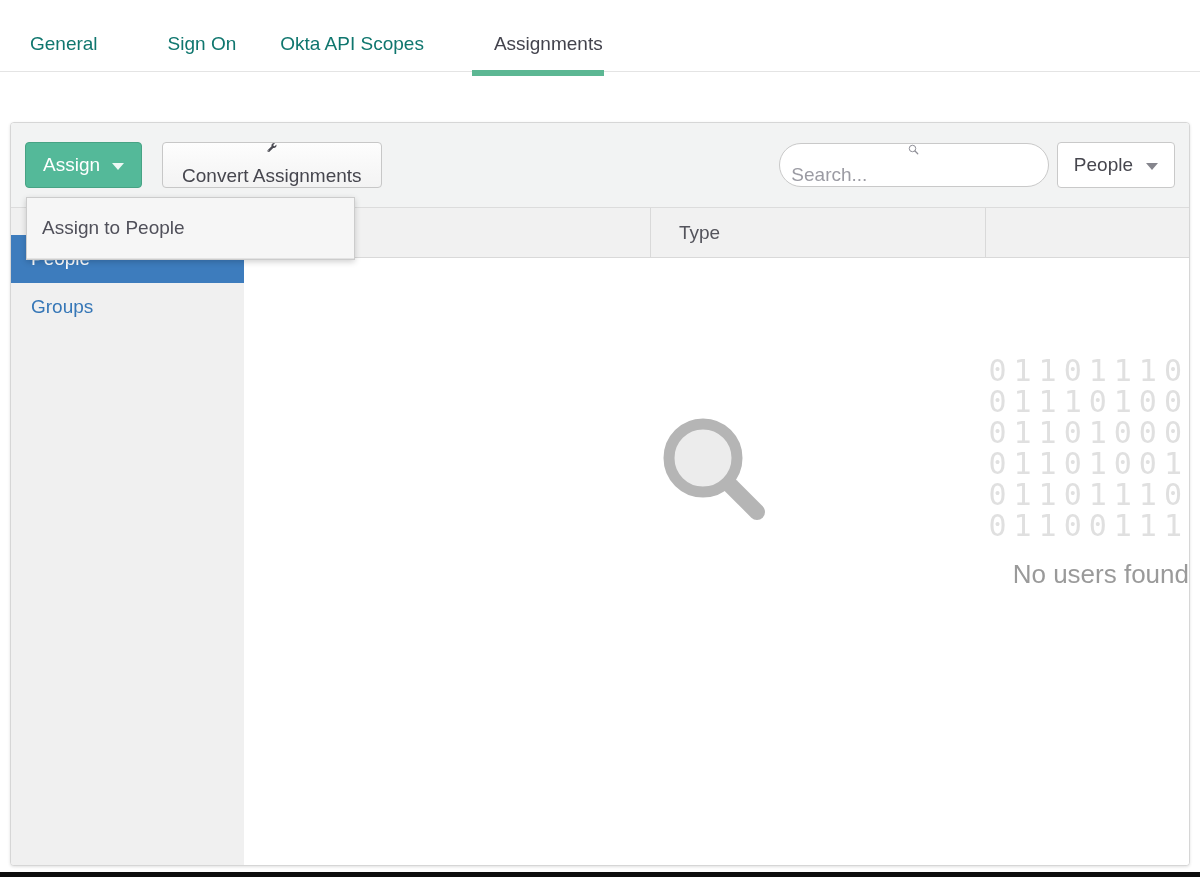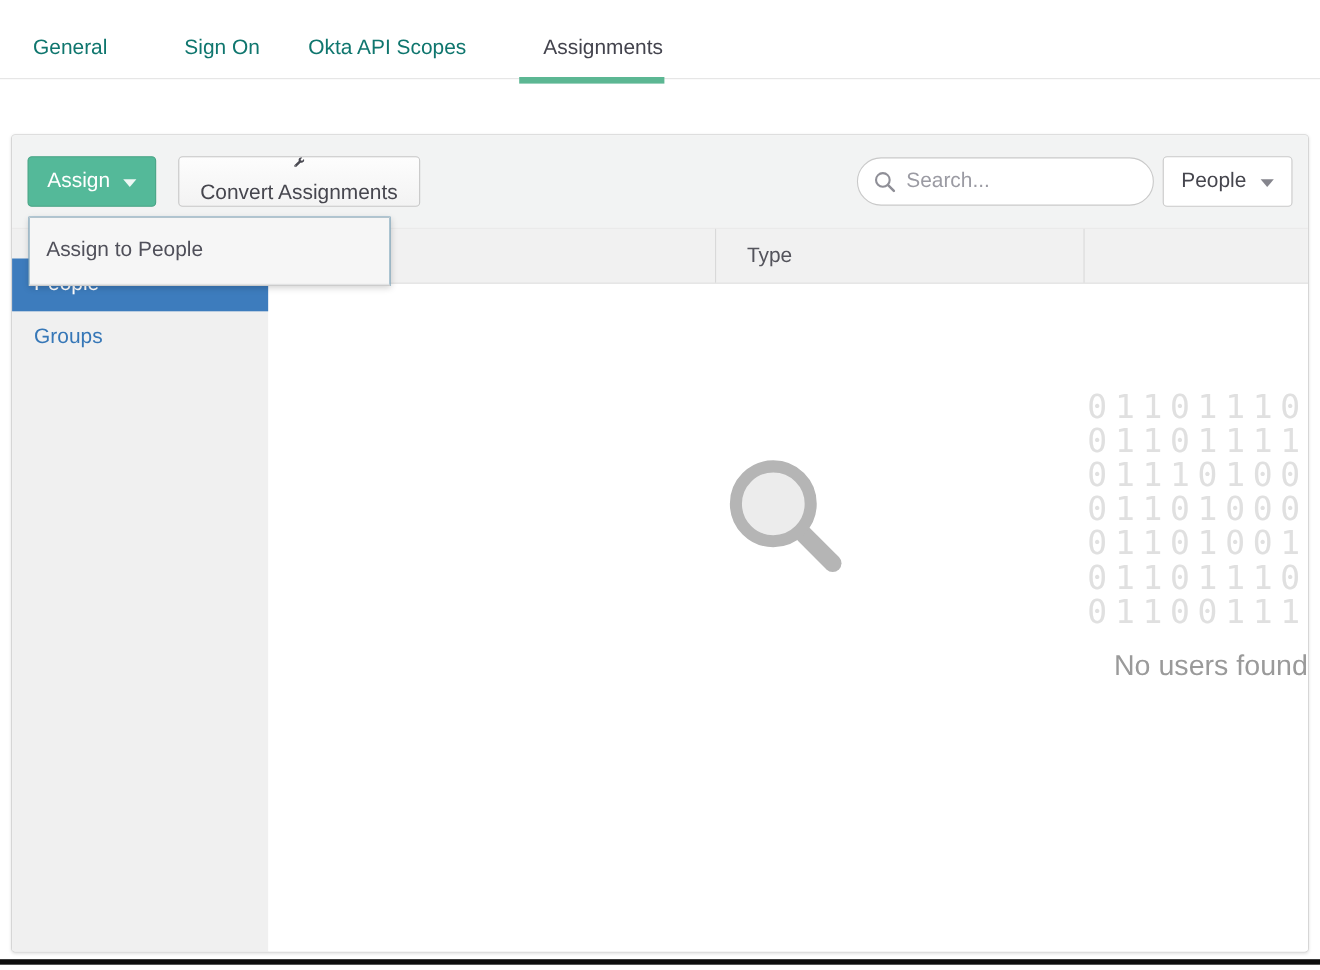--- a/index.html
+++ b/index.html
@@ -103,20 +103,21 @@
     margin-left: auto;
     width: 270px;
     height: 44px;
     background: #fff;
     border: 1px solid #c9c9c9;
     border-radius: 22px;
     display: flex;
     align-items: center;
     padding: 0 14px;
     gap: 9px;
+    flex-direction: column;
   }
   .search-box input {
     flex: 1;
     border: none;
     outline: none;
     background: transparent;
     font-family: "Liberation Sans", sans-serif;
     font-size: 19px;
     color: #46464e;
     min-width: 0;
@@ -295,21 +296,20 @@
     <div class="content">
       <div class="thead">
         <div class="th c1"></div>
         <div class="th c2">Type</div>
         <div class="th c3"></div>
       </div>
 
       <div class="empty-state">
         <div class="binary">
           <div>01101110</div>
-          <div>01101111</div>
           <div>01110100</div>
           <div>01101000</div>
           <div>01101001</div>
           <div>01101110</div>
           <div>01100111</div>
         </div>
         <svg class="magnifier" width="120" height="120" viewBox="0 0 120 120" aria-hidden="true">
           <line x1="78" y1="78" x2="104" y2="104" stroke="#b5b5b5" stroke-width="16" stroke-linecap="round"></line>
           <circle cx="50" cy="50" r="34" fill="#ececec" stroke="#b5b5b5" stroke-width="11"></circle>
         </svg>

